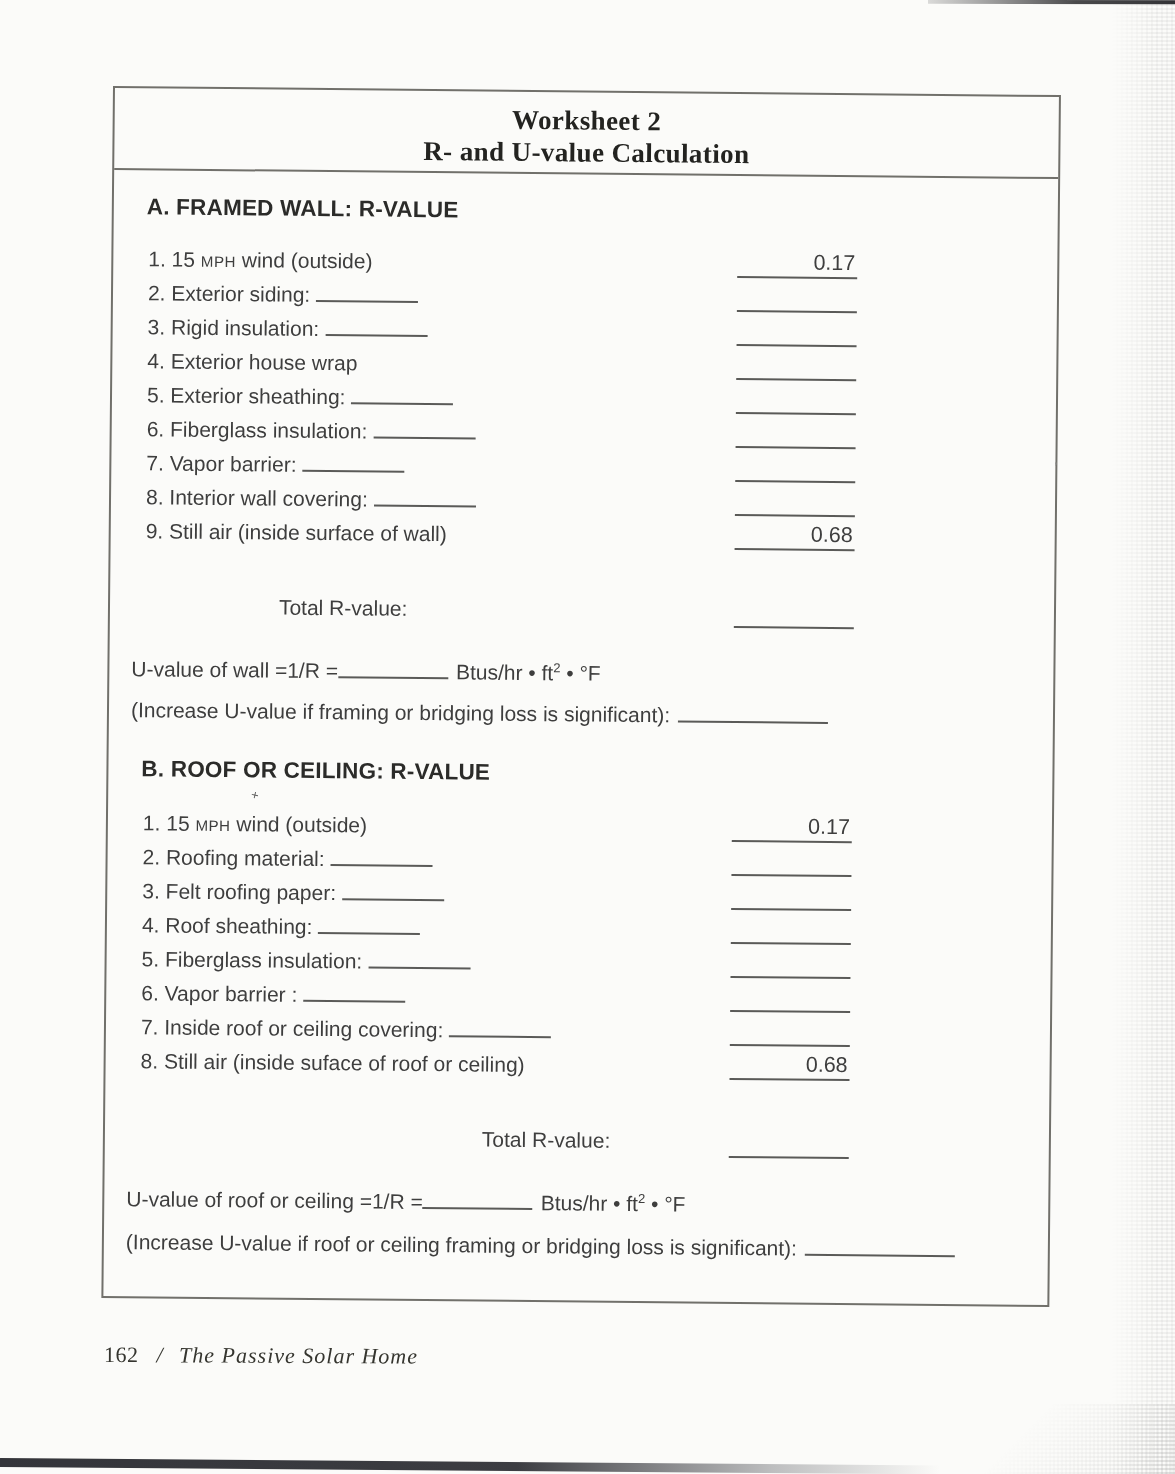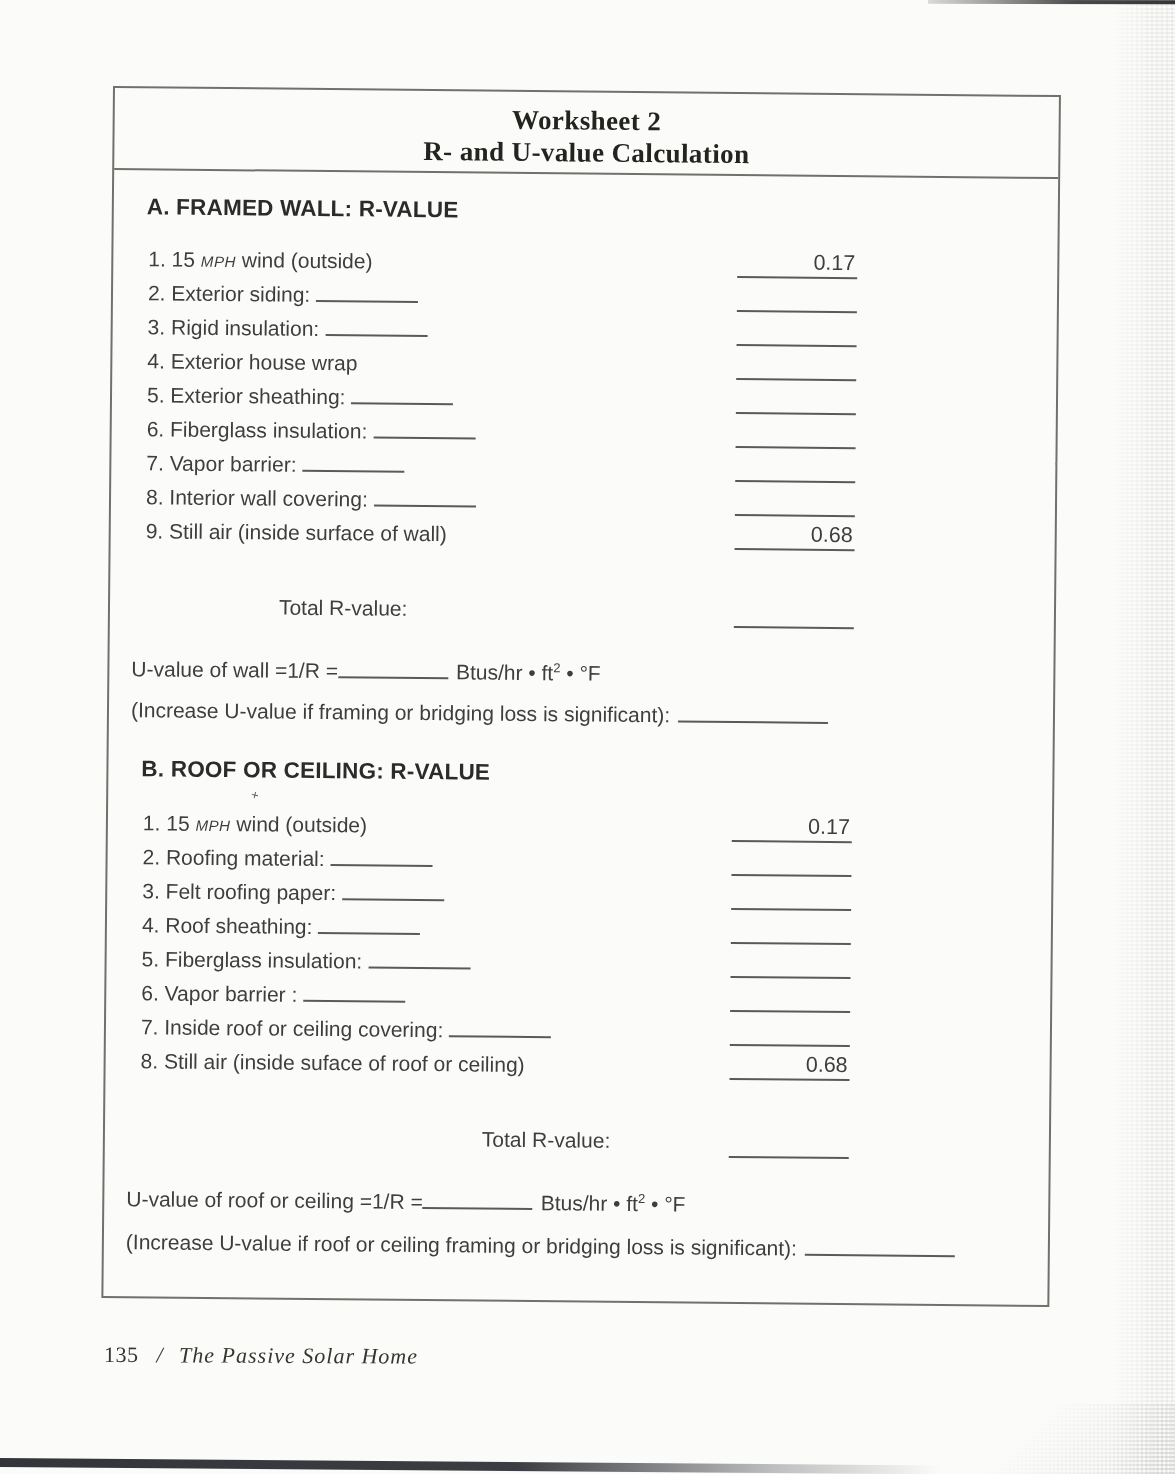--- a/index.html
+++ b/index.html
@@ -78,21 +78,21 @@
 
   .items{position:absolute;left:0;width:100%;}
   #items-a{top:156px;}
   #items-b{top:720px;}
 
   .item-row{position:relative;height:34px;width:100%;}
   .item-label{
     position:absolute;left:35px;top:3px;
     font-size:21px;color:var(--ink);white-space:nowrap;
   }
-  .smallcaps{font-size:.72em;letter-spacing:.5px;font-style:italic;}
+  .smallcaps{font-size:.72em;letter-spacing:.5px;}
   .inline-blank{
     display:inline-block;width:102px;height:14px;
     border-bottom:2px solid var(--line);
     margin-left:6px;
   }
   .value-cell{
     position:absolute;left:624px;top:0;width:120px;height:28px;
     border-bottom:2px solid var(--line);
     text-align:right;font-size:21.5px;color:var(--ink);
     padding-right:2px;
@@ -344,14 +344,14 @@
     <span>U-value of roof or ceiling =1/R =</span><span class="u-blank"></span><span><span>Btus/hr • ft</span><sup>2</sup><span> • °F</span></span>
   </div>
 
   <div class="increase-row" id="increase-b">
     <span>(Increase U-value if roof or ceiling framing or bridging loss is significant):</span><span class="inc-blank"></span>
   </div>
 
 </div>
 
 <div class="page-footer">
-  <span>135</span><span class="sep">/</span><span class="book">The Passive Solar Home</span>
+  <span>162</span><span class="sep">/</span><span class="book">The Passive Solar Home</span>
 </div>
 
 </body></html>

